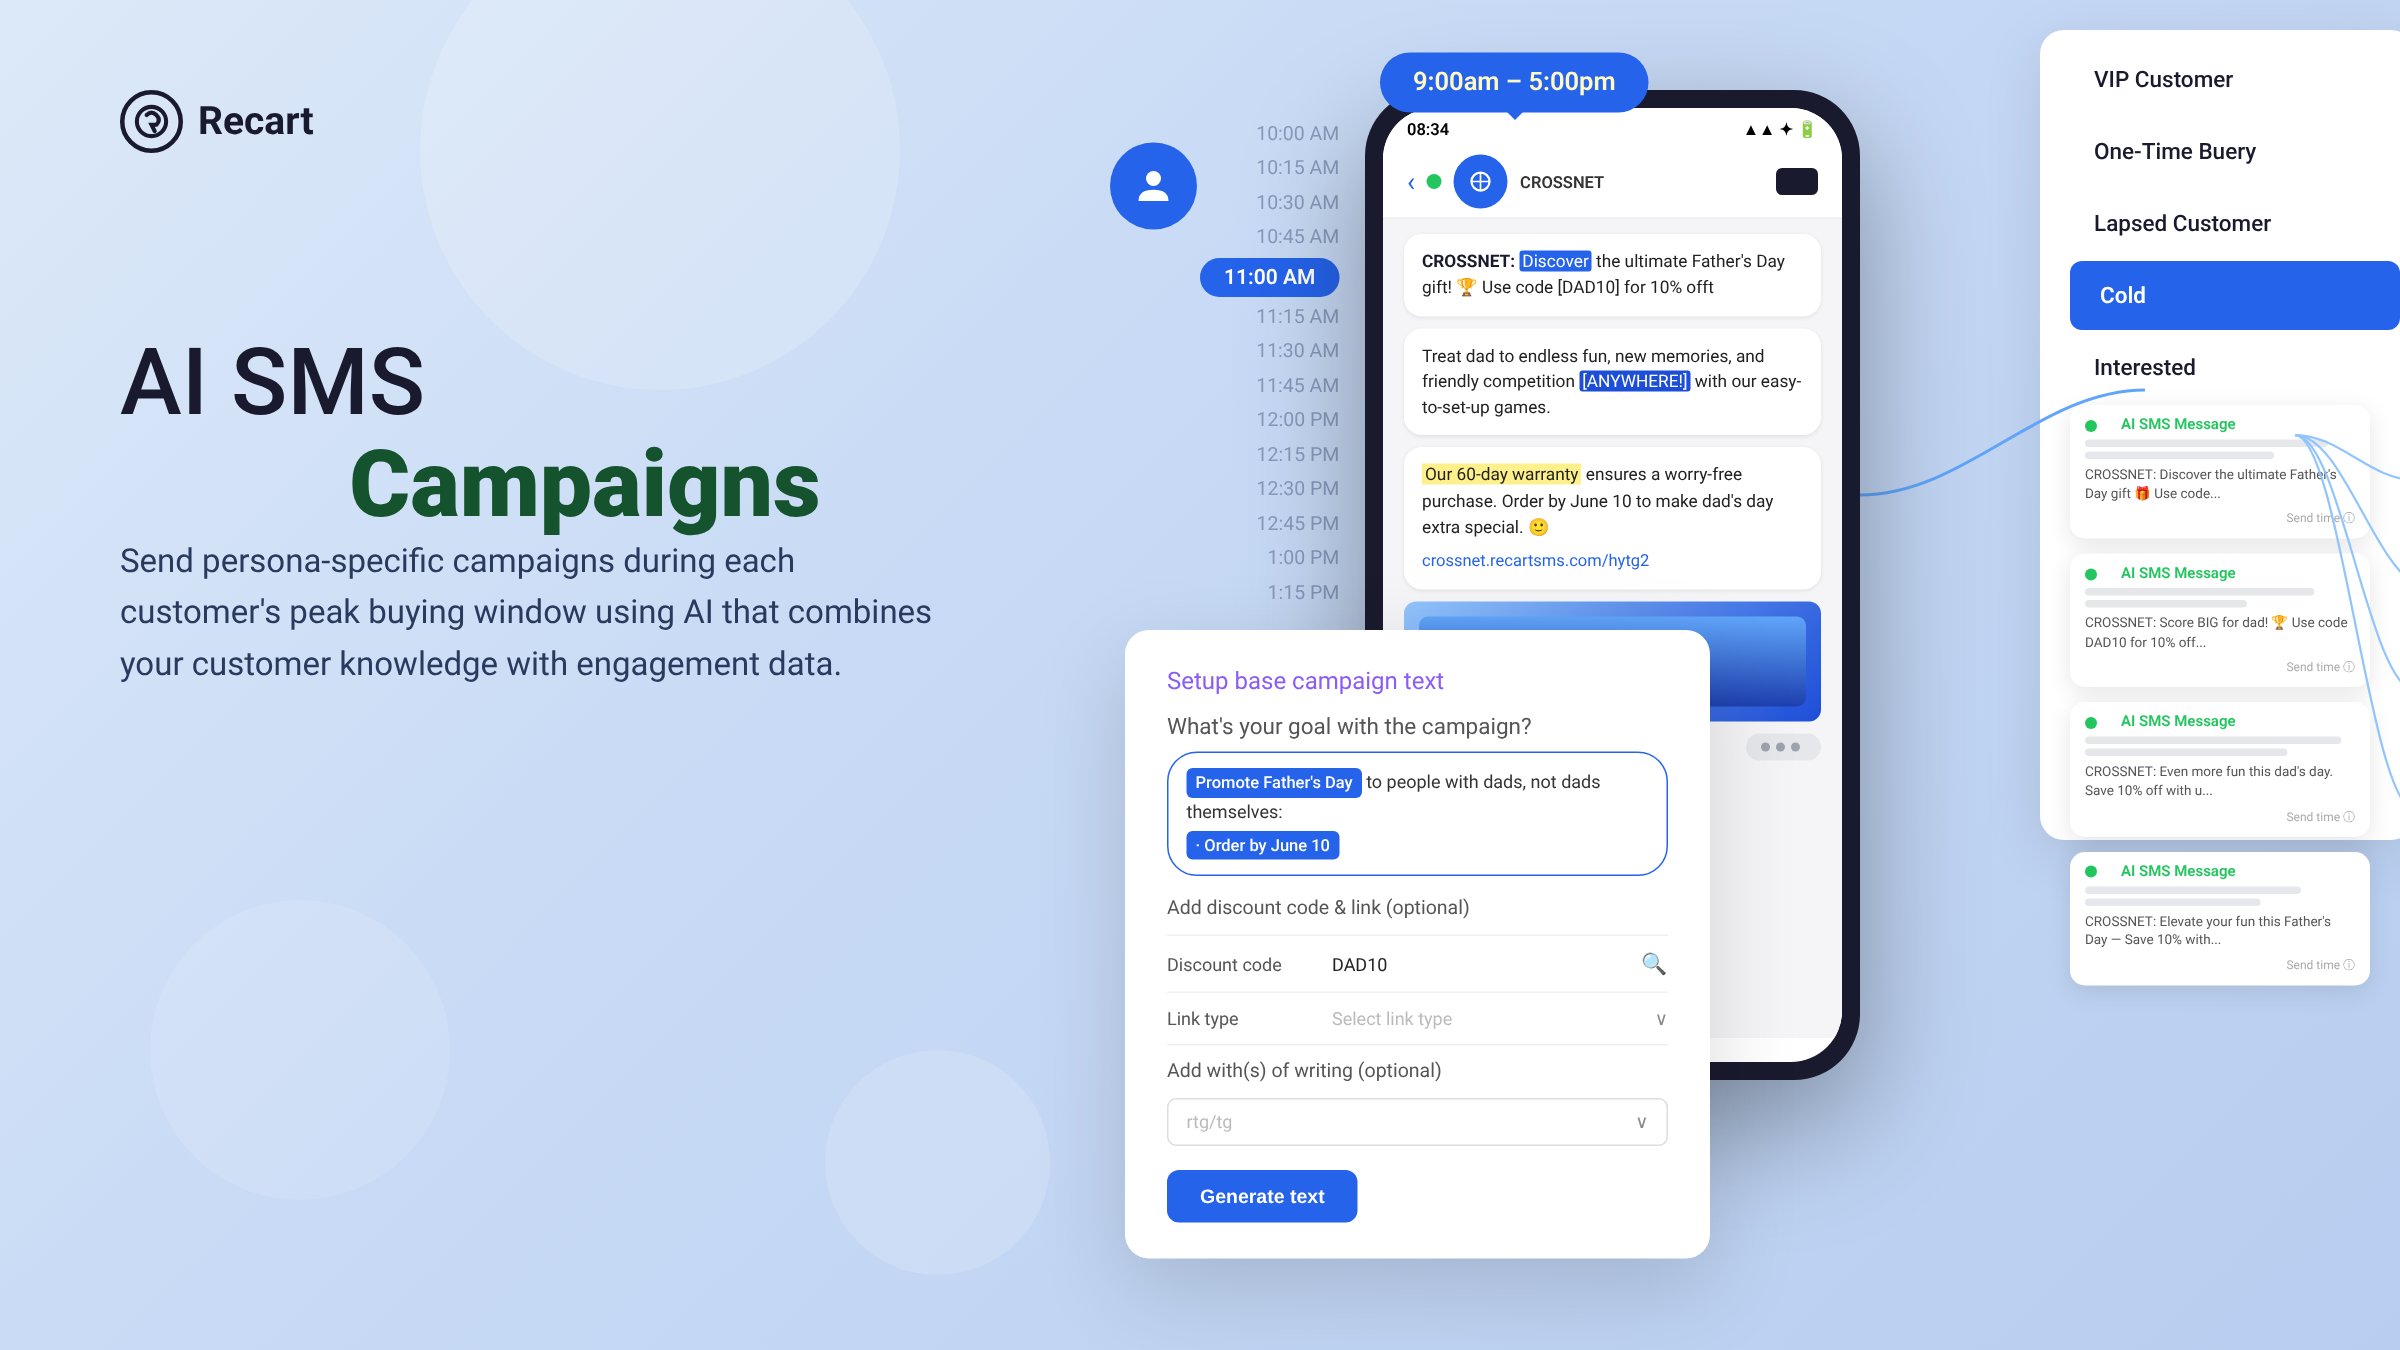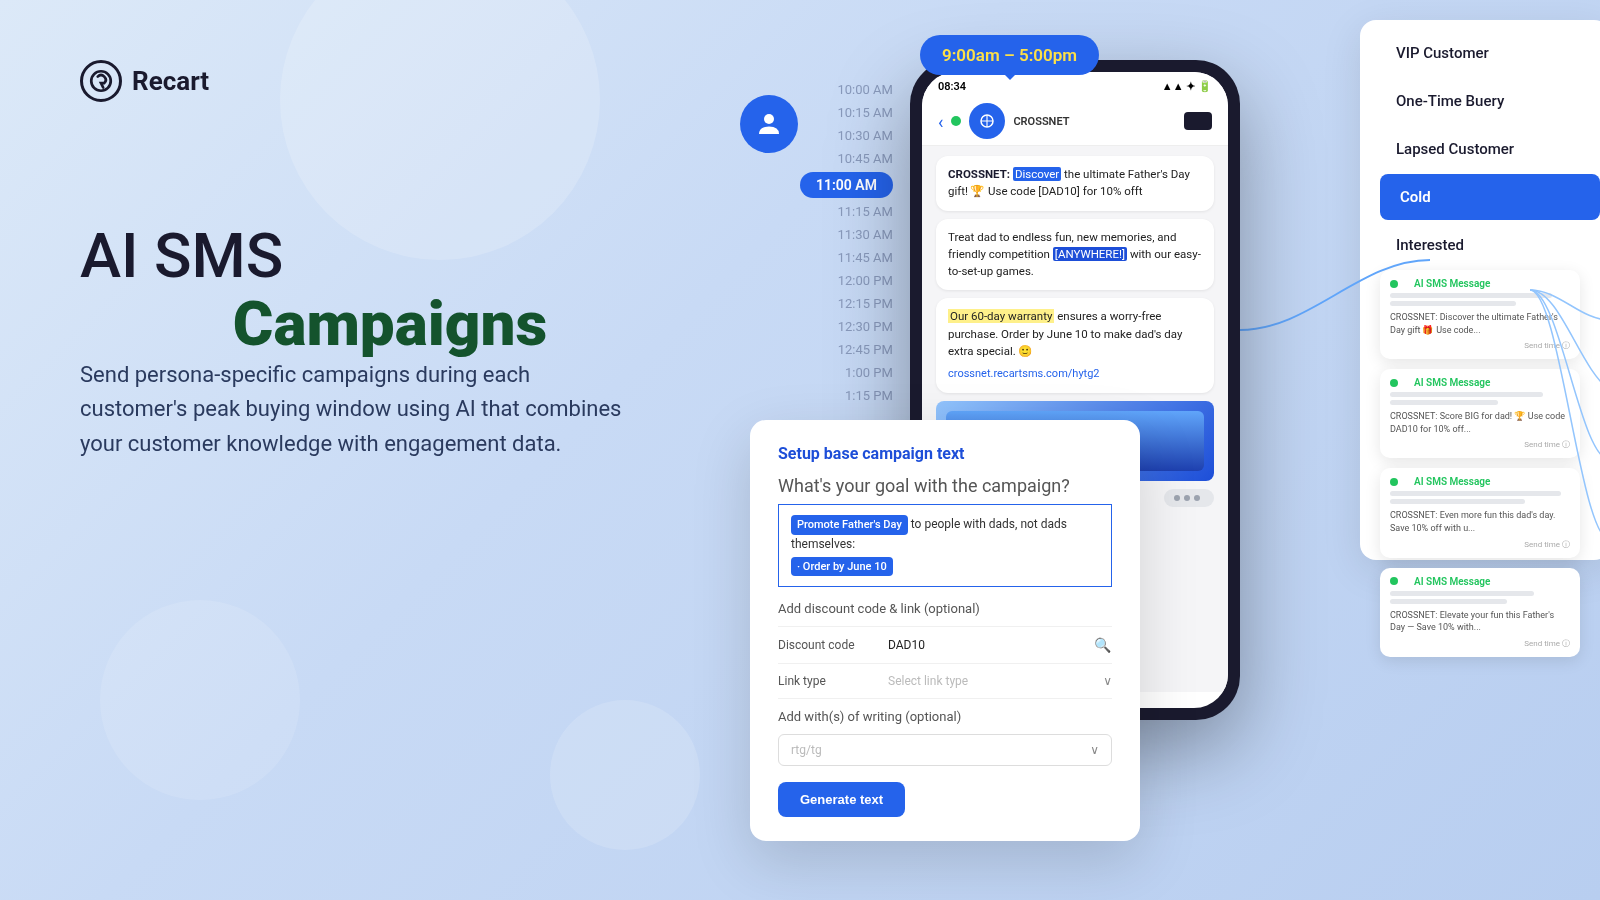--- a/index.html
+++ b/index.html
@@ -136,21 +136,21 @@
       font-weight: 600;
       font-size: 14px;
     }
 
     
     .time-balloon {
       position: absolute;
       left: 260px;
       top: 35px;
       background: #2563eb;
-      color: #fde047;
+      color: #fef9c3;
       padding: 10px 22px;
       border-radius: 24px;
       font-size: 17px;
       font-weight: 600;
       z-index: 10;
       white-space: nowrap;
     }
     .time-balloon::after {
       content: '';
       position: absolute;
@@ -341,32 +341,32 @@
       top: 420px;
       width: 390px;
       background: white;
       border-radius: 16px;
       padding: 24px 28px;
       box-shadow: 0 20px 60px rgba(0,0,0,0.15);
       z-index: 8;
     }
     .campaign-title {
       font-size: 16px;
-      font-weight: 700;
-      color: #1d4ed8;
+      font-weight: 400;
+      color: #8b5cf6;
       margin-bottom: 12px;
     }
     .campaign-label {
-      font-size: 18px;
+      font-size: 15px;
       color: #555;
       margin-bottom: 8px;
     }
     .campaign-textarea {
       border: 1.5px solid #2563eb;
-      border-radius: 0;
+      border-radius: 20px;
       padding: 10px 12px;
       font-size: 12px;
       color: #333;
       margin-bottom: 14px;
       line-height: 1.6;
     }
     .tag-blue {
       display: inline-block;
       background: #2563eb;
       color: white;

